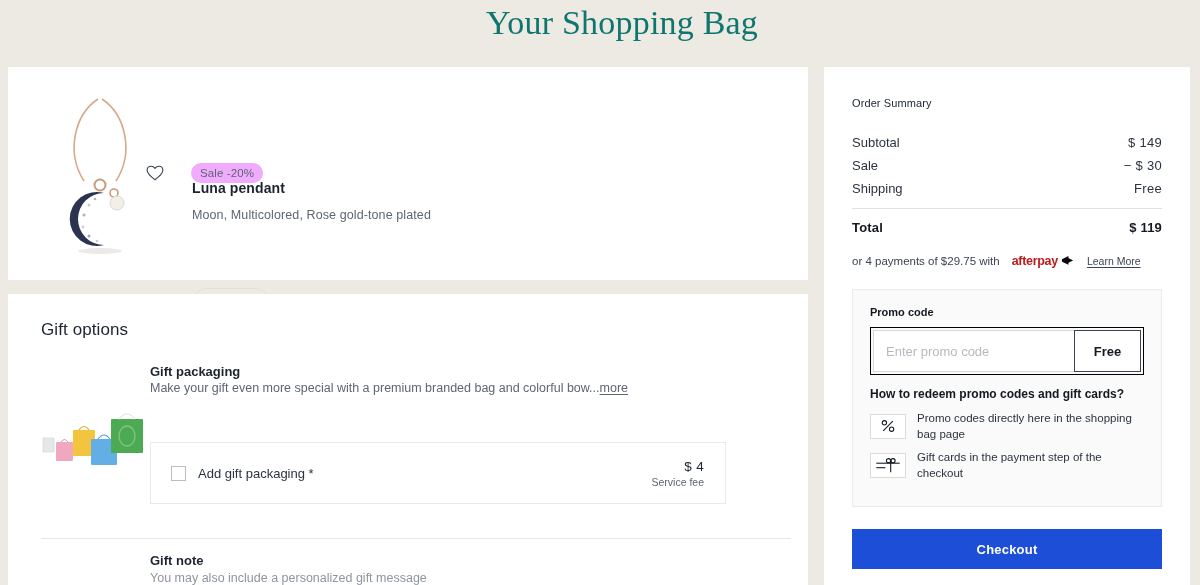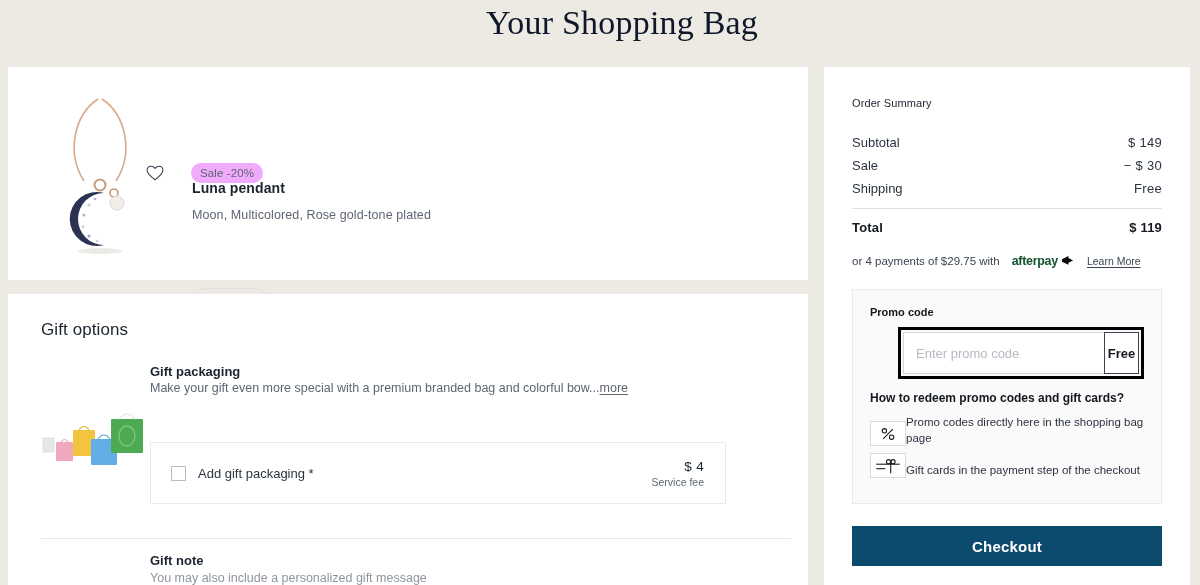--- a/index.html
+++ b/index.html
@@ -11,21 +11,21 @@
     overflow: hidden;
   }
   .page { position: relative; width: 1200px; height: 585px; }
 
   
   .page-title {
     text-align: center;
     font-family: "Liberation Serif", serif;
     font-size: 34px;
     font-weight: 400;
-    color: #0f172a;
+    color: #0f766e;
     padding-top: 4px;
     letter-spacing: .2px;
     padding-left: 44px;
   }
 
   
   .cols { position: absolute; top: 67px; left: 0; width: 1200px; }
   .left-col { position: absolute; left: 8px; top: 0; width: 800px; }
   .right-col { position: absolute; left: 824px; top: 0; width: 366px; }
 
@@ -149,64 +149,64 @@
   .sum-total {
     display: flex; justify-content: space-between; align-items: baseline;
     font-size: 13px; font-weight: 700; color: #14181f; letter-spacing: .2px;
   }
 
   .afterpay-row {
     display: flex; align-items: center; gap: 12px;
     margin-top: 19px; font-size: 11.5px; color: #3b4452;
   }
   .ap-logo { display: flex; align-items: center; gap: 2px; }
-  .ap-word { font-size: 12.5px; font-weight: 700; color: #14532d; letter-spacing: -.3px; }
+  .ap-word { font-size: 12.5px; font-weight: 700; color: #b91c1c; letter-spacing: -.3px; }
   .ap-learn {
     font-size: 10.5px; color: #3b4452;
     text-decoration: underline; text-underline-offset: 2px; cursor: pointer;
   }
 
   
   .promo-panel {
     margin-top: 21px; border: 1px solid #eceae6; background: #fafafa;
     padding: 16px 17px 18px 17px; position: relative;
   }
   .promo-label {
     font-size: 11px; font-weight: 700; color: #14181f; margin-bottom: 9px;
   }
   .promo-highlight {
-    border: 3px solid #000000; padding: 2px; margin-left: 28px;
+    border: 1px solid #000000; padding: 2px;
   }
   .promo-input-row { display: flex; height: 42px; }
   .promo-input {
     flex: 1; border: 1px solid #d9d7d2; border-right: none; background: #fff;
     padding: 0 12px; font-size: 13px; color: #2b3340; outline: none;
     font-family: "Liberation Sans", sans-serif;
   }
   .promo-input::placeholder { color: #b5bac1; }
   .apply-btn {
     width: 84px; background: #fff; border: 1px solid #3b4452;
     font-size: 13px; font-weight: 700; color: #14181f; cursor: pointer;
     font-family: "Liberation Sans", sans-serif;
   }
   .redeem-title {
     font-size: 12px; font-weight: 700; color: #14181f;
     margin-top: 12px; margin-bottom: 9px;
   }
-  .redeem-item { display: flex; align-items: flex-end; margin-bottom: 7px; }
+  .redeem-item { display: flex; align-items: center; gap: 11px; margin-bottom: 7px; }
   .redeem-icon {
     width: 36px; height: 25px; border: 1px solid #dddbd6; background: #fff;
     flex: none; display: flex; align-items: center; justify-content: center;
   }
   .redeem-text { font-size: 11.5px; color: #2b3340; line-height: 1.35; padding-top: 1px; }
 
   .checkout-btn {
     margin-top: 22px; width: 100%; height: 40px;
-    background: #0c4a6e; color: #fff; border: none;
-    font-size: 15px; font-weight: 700; letter-spacing: .2px; cursor: pointer;
+    background: #1d4ed8; color: #fff; border: none;
+    font-size: 13px; font-weight: 700; letter-spacing: .2px; cursor: pointer;
     font-family: "Liberation Sans", sans-serif;
   }
 </style>
 </head>
 <body>
 
 <div class="page">
 
   <h1 class="page-title">Your Shopping Bag</h1>
 

